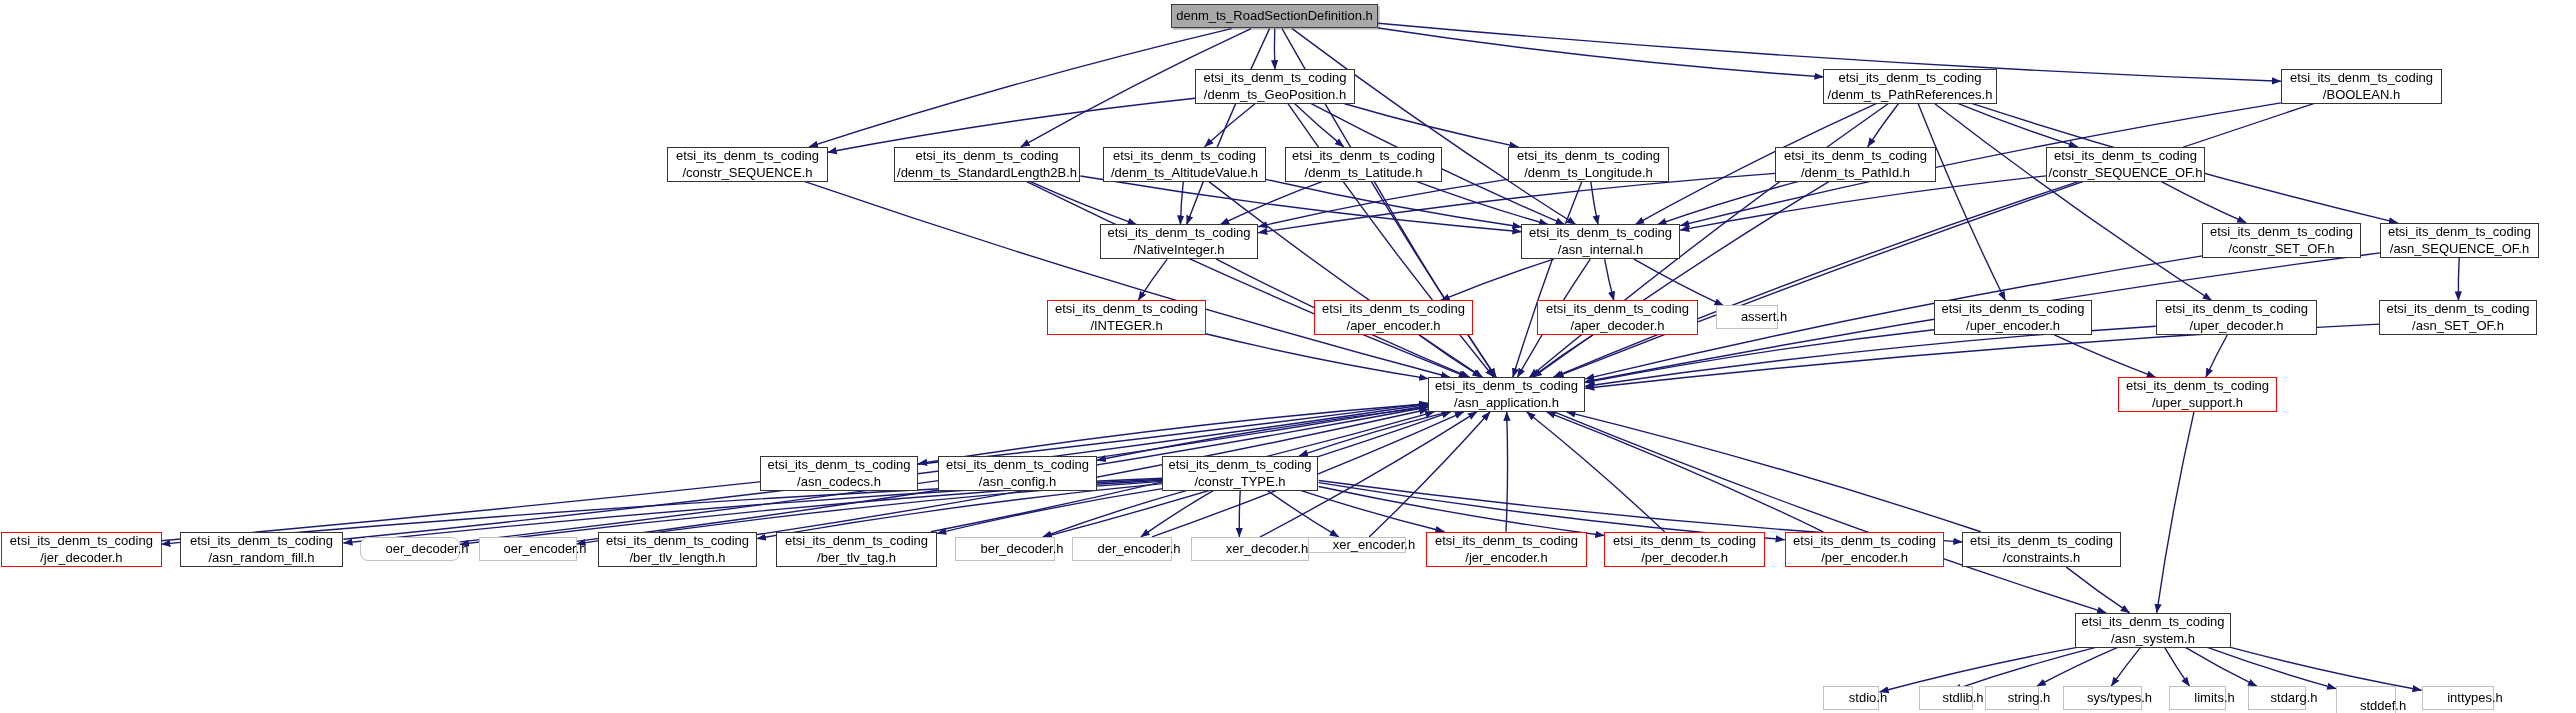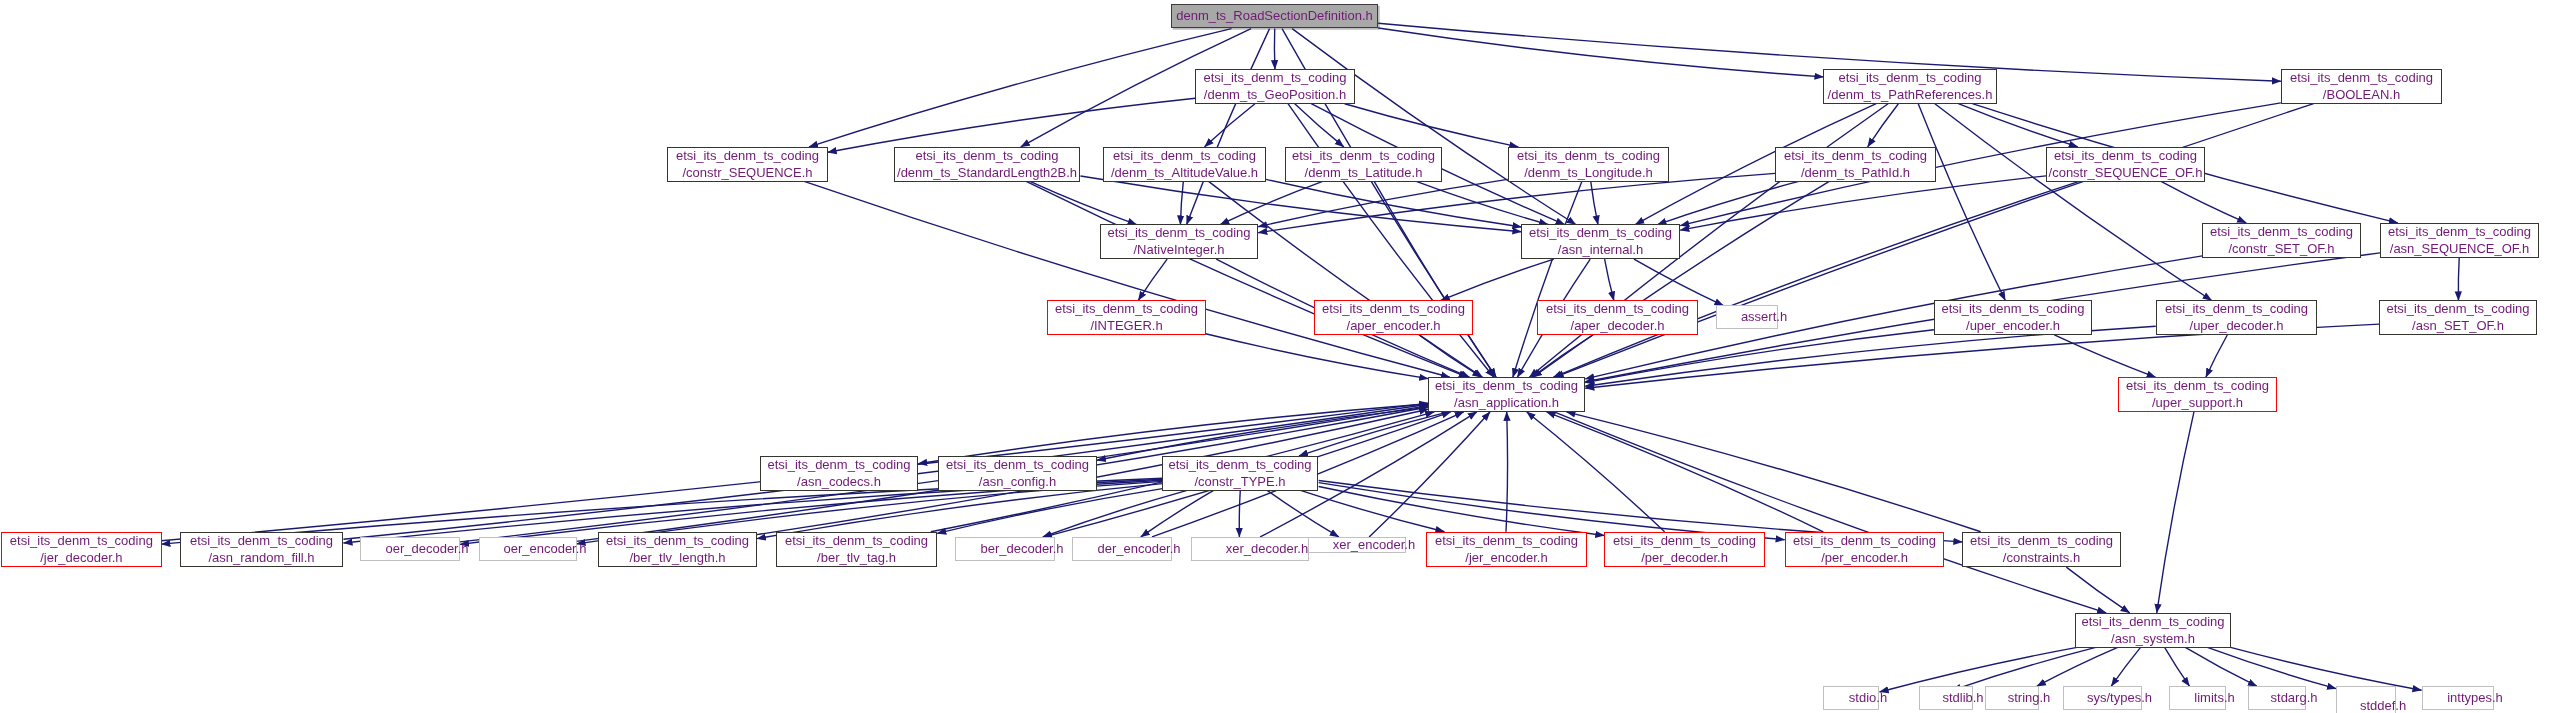--- a/index.html
+++ b/index.html
@@ -17,21 +17,21 @@
     box-sizing: border-box;
     background: #ffffff;
     border: 0.9px solid #35352f;
     display: flex;
     flex-direction: column;
     justify-content: center;
     align-items: center;
     text-align: left;
     font-size: 13px;
     line-height: 16.4px;
-    color: #701a75;
+    color: #000000;
     white-space: nowrap;
     z-index: 2;
     cursor: pointer;
   }
   .node.root {
     background: #a8a8a8;
     border: 1.7px solid #3c3c3c;
     box-shadow: 1.7px 1.7px 0 rgba(60,60,60,0.35);
     z-index: 3;
   }
@@ -258,21 +258,21 @@
       <div class="line">/constr_TYPE.h</div>
     </div>
     <div class="node red" style="left: 0.9px; top: 532px; width: 161px; height: 35px;">
       <div class="line">etsi_its_denm_ts_coding</div>
       <div class="line">/jer_decoder.h</div>
     </div>
     <div class="node normal" style="left: 180px; top: 532px; width: 163px; height: 35px;">
       <div class="line">etsi_its_denm_ts_coding</div>
       <div class="line">/asn_random_fill.h</div>
     </div>
-    <div class="node system" style="left: 360px; top: 537px; width: 100px; height: 24px;">
+    <div class="node system" style="left: 360px; top: 537px; width: 100px; height: 24px; border-radius: 8px;">
       <div class="line">oer_decoder.h</div>
     </div>
     <div class="node system" style="left: 479px; top: 537px; width: 98px; height: 24px;">
       <div class="line">oer_encoder.h</div>
     </div>
     <div class="node normal" style="left: 598px; top: 532px; width: 159px; height: 35px;">
       <div class="line">etsi_its_denm_ts_coding</div>
       <div class="line">/ber_tlv_length.h</div>
     </div>
     <div class="node normal" style="left: 776px; top: 532px; width: 161px; height: 35px;">

